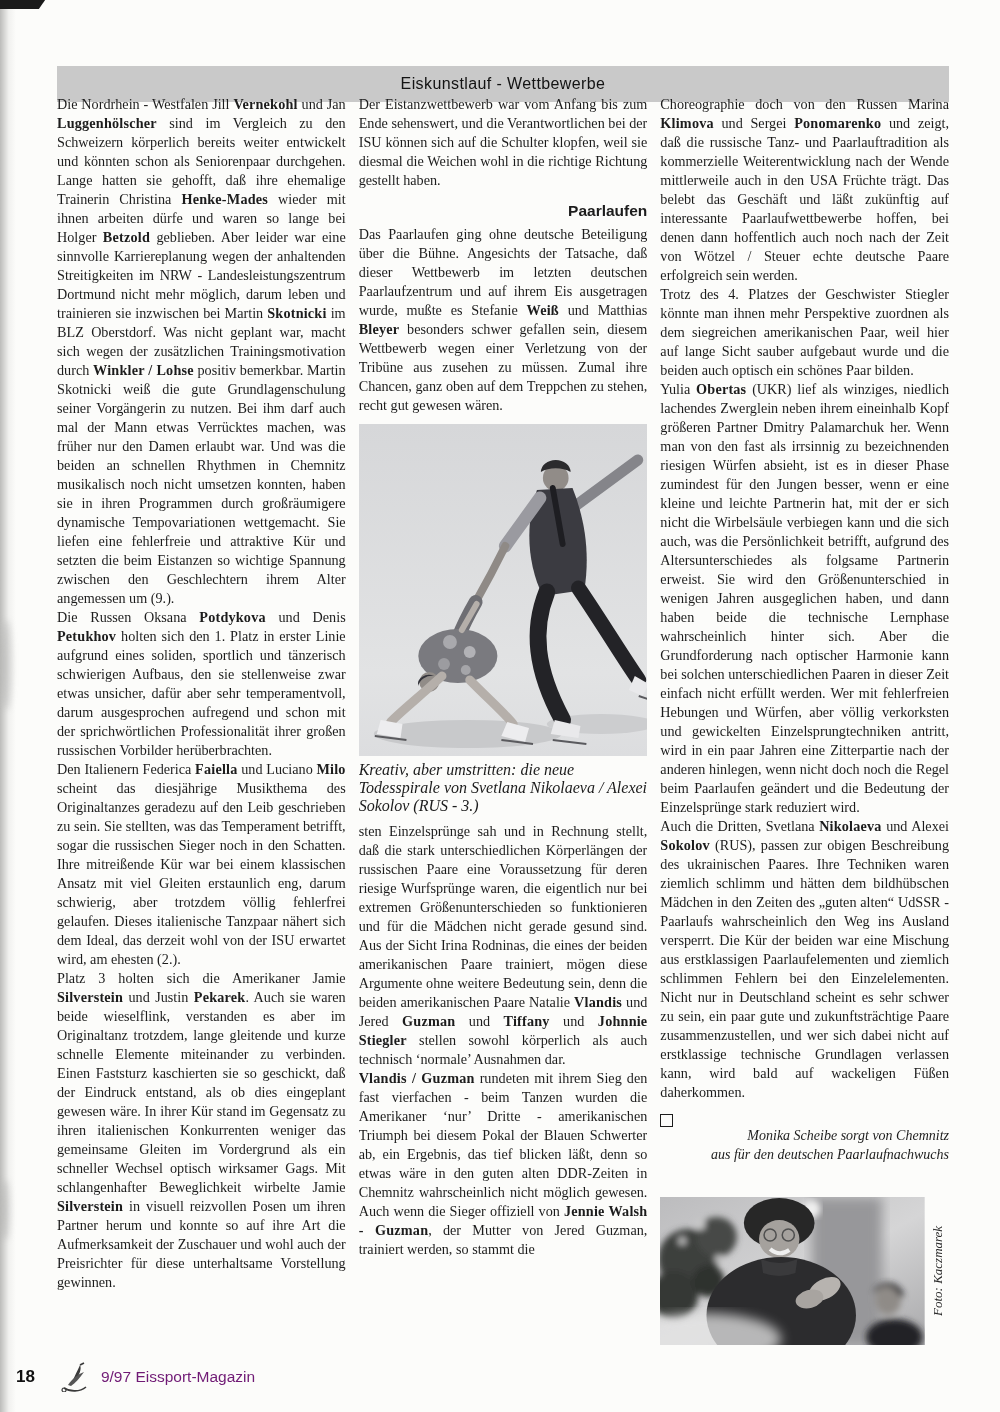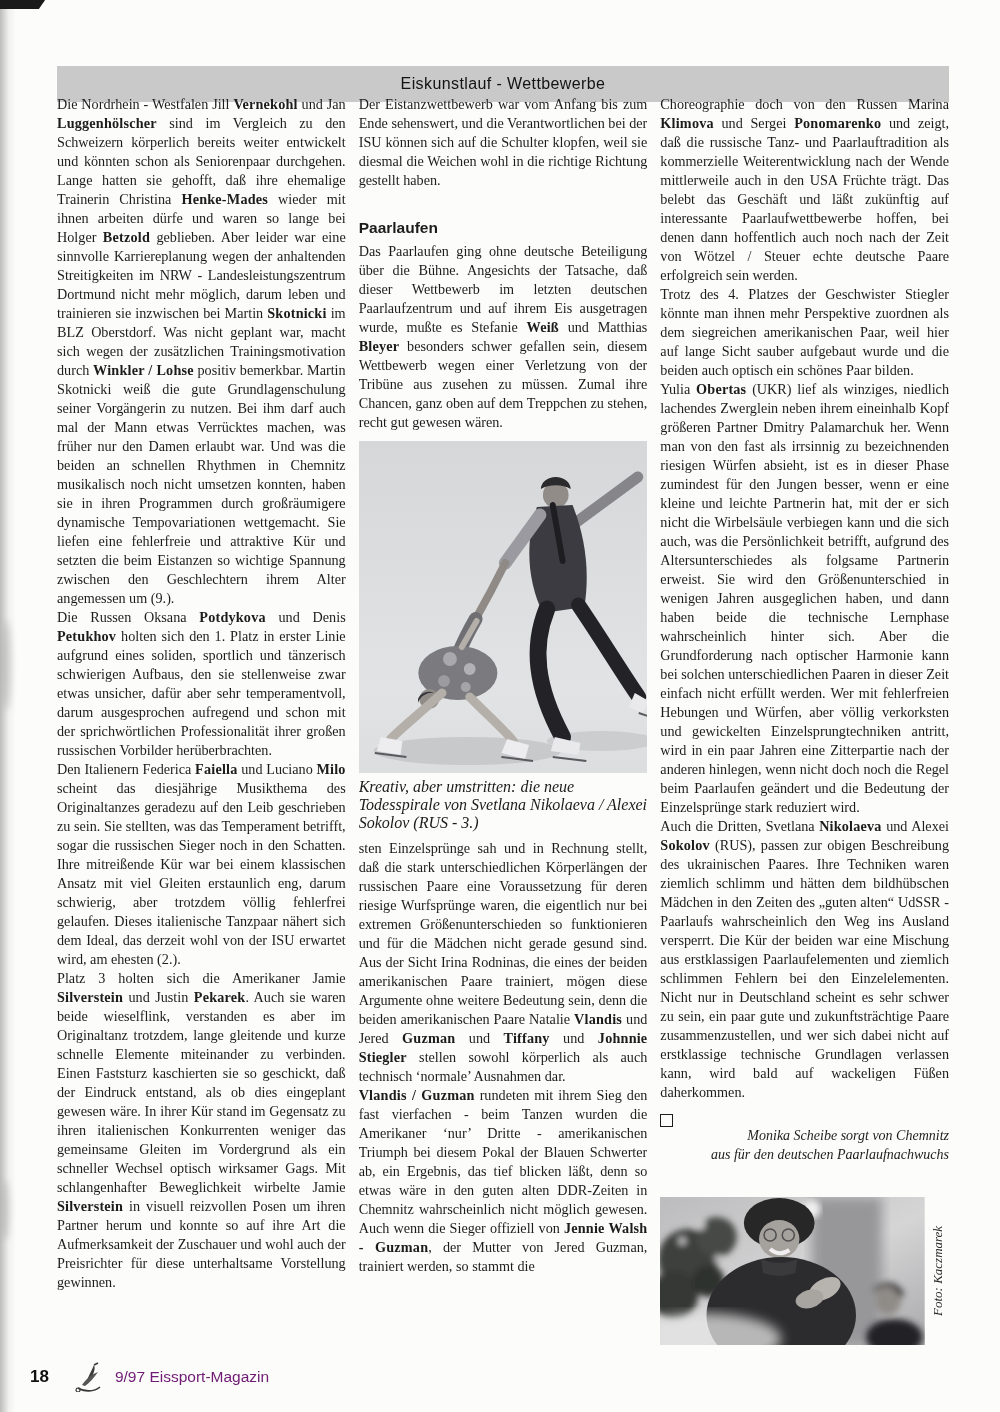--- a/index.html
+++ b/index.html
@@ -38,21 +38,21 @@
   }
   .col {
     flex:1; min-width:0; display:flex; flex-direction:column;
     font-size:14.2px; line-height:19px; text-align:justify;
     hyphens:auto; -webkit-hyphens:auto; overflow:hidden;
   }
   .para { margin:0; }
   .para b { letter-spacing:.2px; }
   .section-heading {
     font-family:"Liberation Sans", sans-serif; font-weight:bold; font-size:15.5px;
-    margin:28px 0 5px; text-align:left;
+    margin:11px 0 5px; text-align:right;
   }
   .photo1-wrap { margin:9px 0 3px; }
   .photo1-wrap svg { display:block; width:100%; height:332px; }
   .caption {
     font-style:italic; font-size:16px; line-height:18px; text-align:left;
     margin:2px 0 7px;
   }
   .byline-row { display:flex; justify-content:space-between; margin-top:9px;flex-direction:column; }
   .end-square { width:11px; height:11px; border:1.7px solid #1c1c1c; margin-top:3px; flex:0 0 auto; }
   .byline { font-style:italic; font-size:14px; line-height:18.5px; text-align:right; }
@@ -61,21 +61,21 @@
   .photo2-img { flex:1; min-width:0; }
   .photo2-img svg { display:block; width:100%; height:148px; }
   .photo-credit {
     flex:0 0 24px; writing-mode:vertical-rl; transform:rotate(180deg);
     font-style:italic; font-size:13px; color:#2a2a2a;
     display:flex; align-items:center; justify-content:center;
   }
 
   
   .footer {
-    position:absolute; left:30px; top:1360px; height:34px;
+    position:absolute; left:16px; top:1360px; height:34px;
     display:flex; align-items:center; gap:9px;
     font-family:"Liberation Sans", sans-serif;
   }
   .page-number { font-weight:bold; font-size:17px; color:#111; }
   .logo { width:34px; height:30px; margin-left:14px; }
   .magazine-name { font-size:15.5px; color:#701a75; }
 </style>
 </head>
 <body>
 

